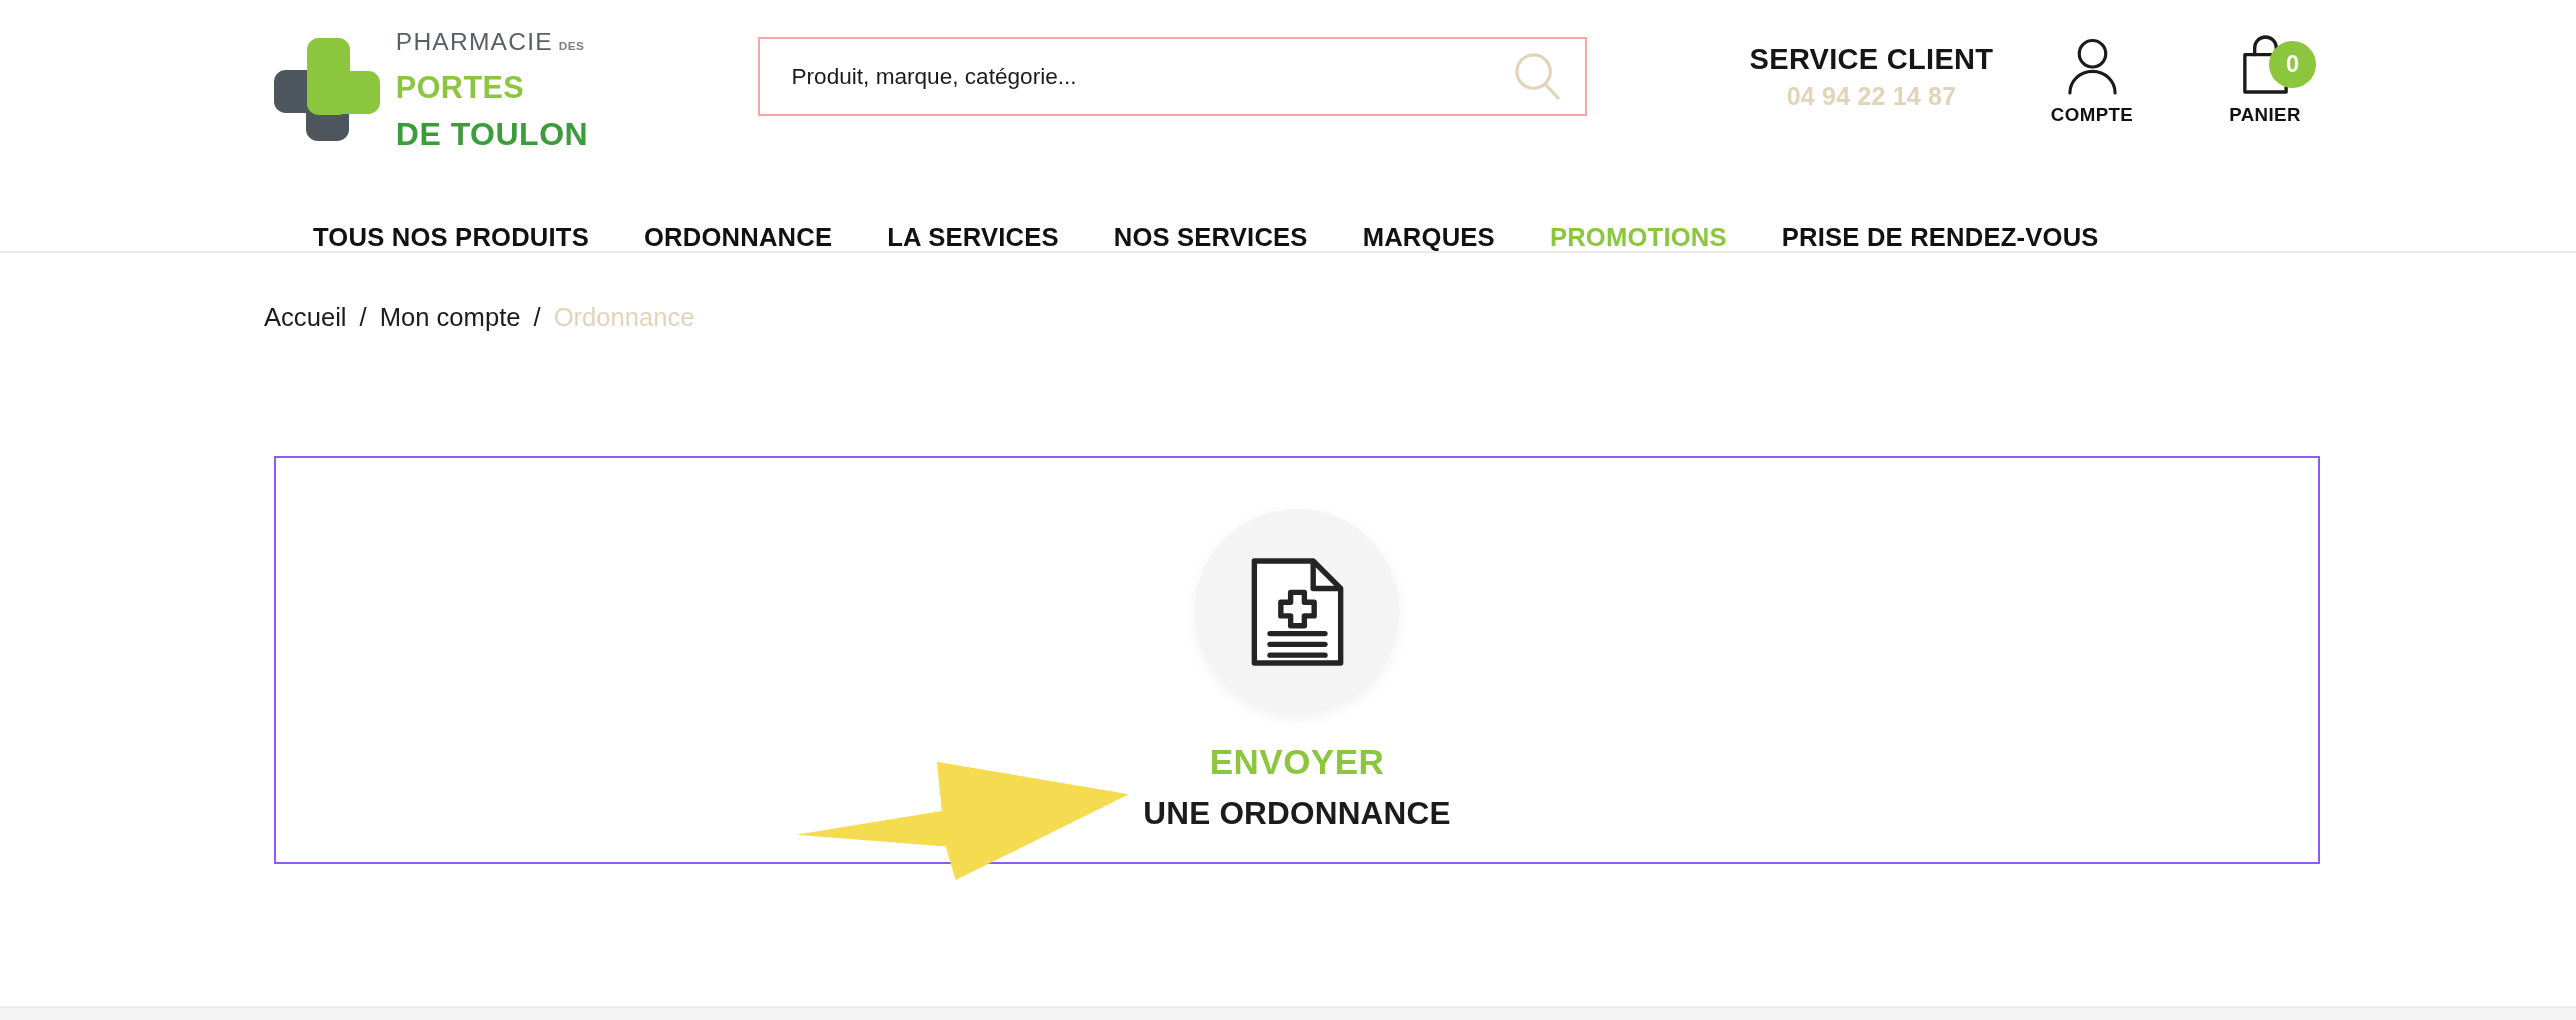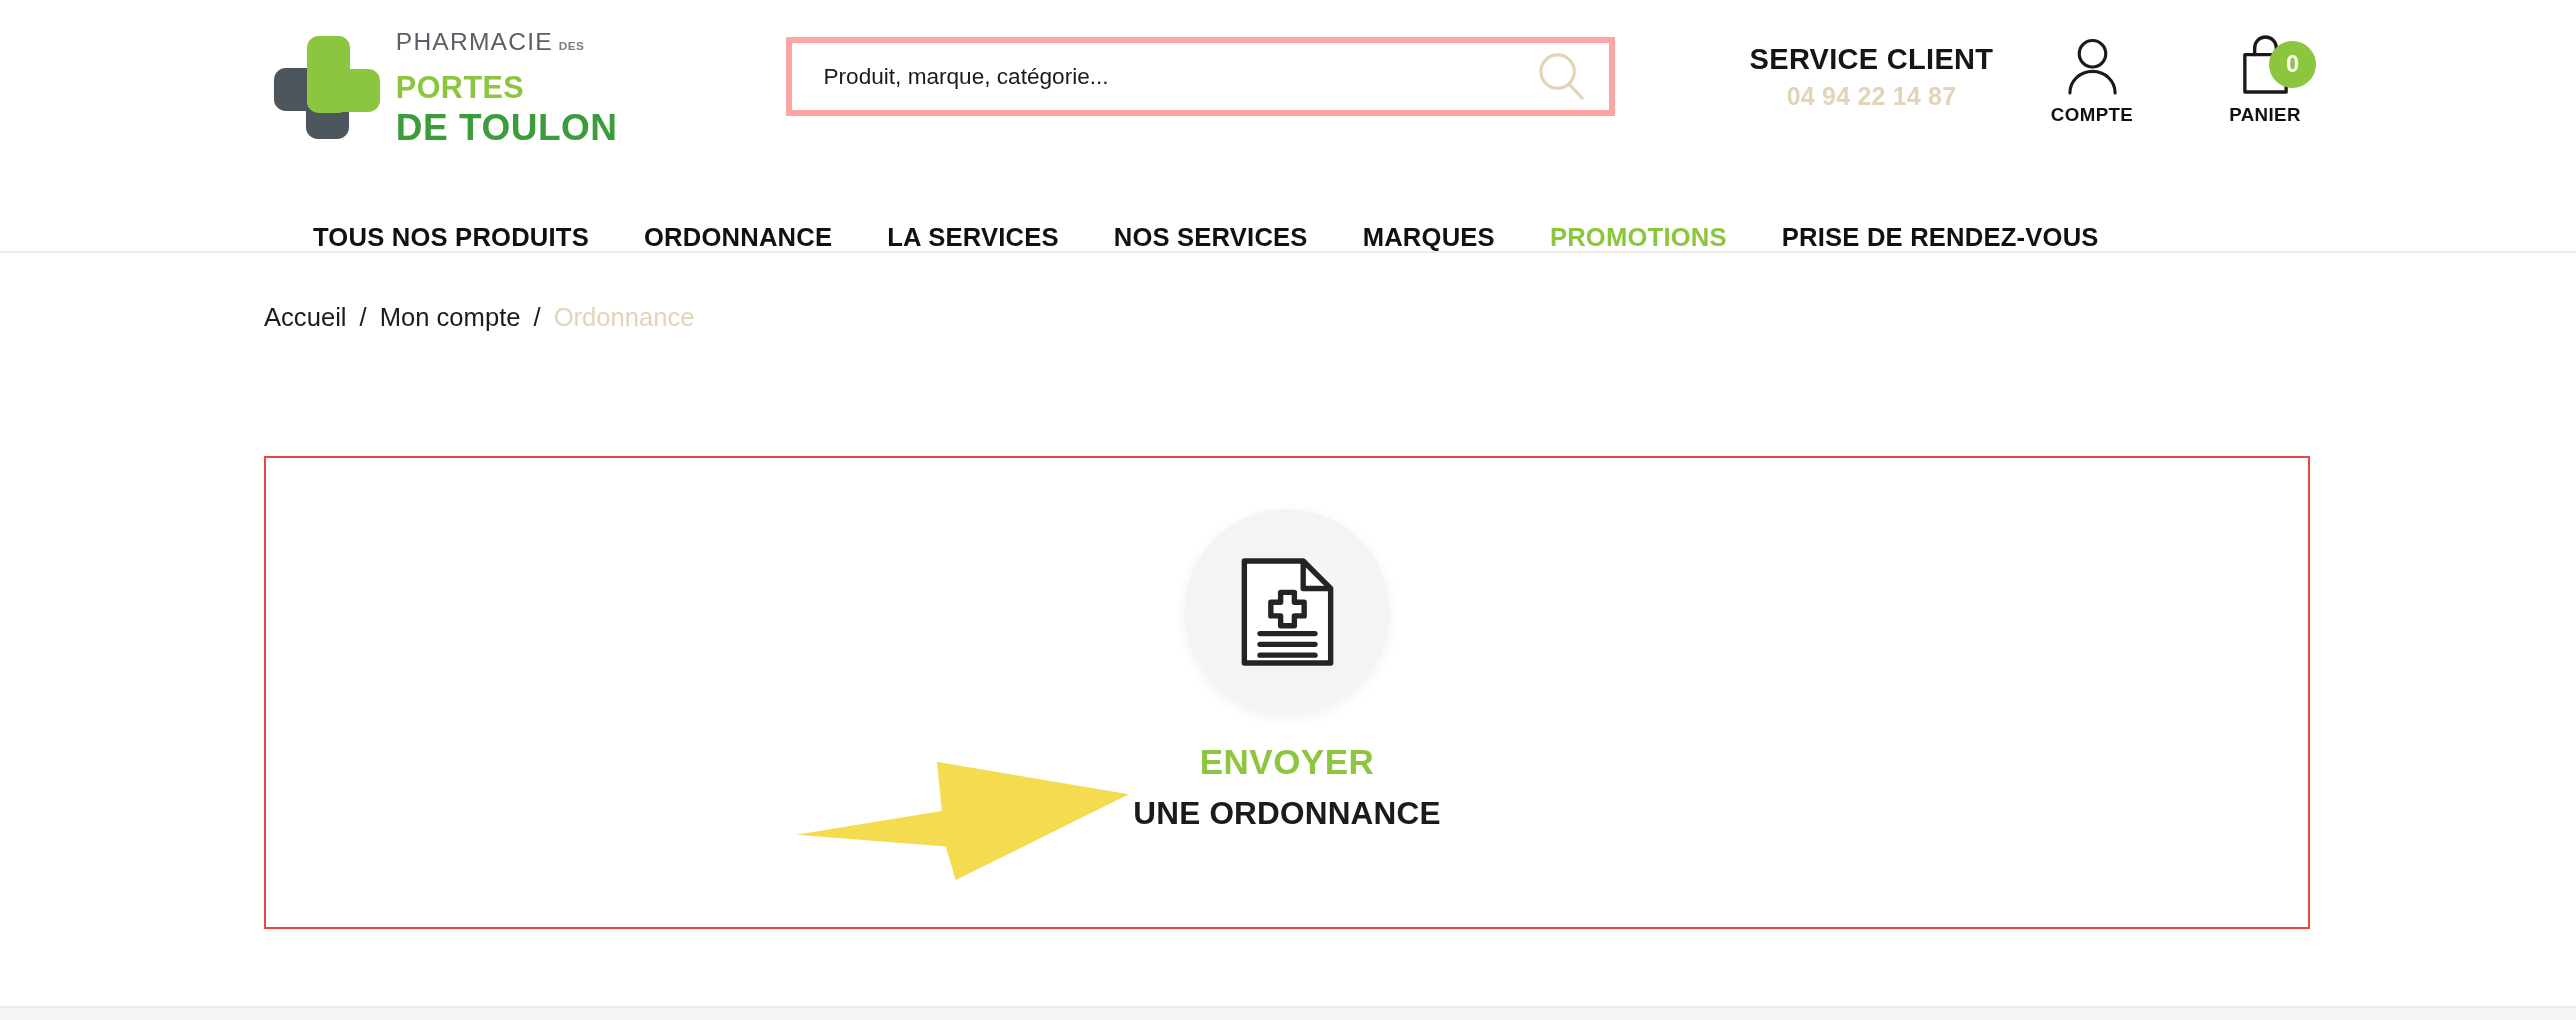--- a/index.html
+++ b/index.html
@@ -25,27 +25,27 @@
   }
   .logo-mark .green-v { left: 33px; top: 0px;  width: 43px; height: 77px; background:#8CC63F; border-radius:11.8px; }
   .logo-mark .green-h { left: 33px; top: 33px; width: 73px; height: 43px; background:#8CC63F; border-radius:11.8px; }
   .logo-mark .gray-h  { left: 0px;  top: 31.5px; width: 61px; height: 43px; background:#4D565C; border-radius:11.8px; }
   .logo-mark .gray-v  { left: 31.5px; top: 57px; width: 43px; height: 46px; background:#4D565C; border-radius:11.8px; }
 
   .logo-text { line-height: 1; }
   .logo-l1 { font-size: 24.6px; letter-spacing: 1.2px; color:#5A6065; font-weight:400; display:flex; align-items:baseline; }
   .logo-l1 .des { font-size: 11.8px; font-weight:700; margin-left: 5.9px; color:#7A8085; letter-spacing:0.5px;}
   .logo-l2 { font-size: 30.5px; font-weight: 800; color:#8CC63F; letter-spacing: 0.5px; margin-top:18px;}
-  .logo-l3 { font-size: 37px; font-weight: 800; color:#3C9C3C; letter-spacing: 0.5px; margin-top:6px;}
+  .logo-l3 { font-size: 32px; font-weight: 800; color:#3C9C3C; letter-spacing: 0.5px; margin-top:15px;}
 
   
   .search-wrap {
-    position: absolute; left: 786px; top: 37px;
+    position: absolute; left: 758px; top: 37px;
     width: 829px; height: 79px;
-    border: 6px solid #fca5a5; background:#fff;
+    border: 2px solid #fca5a5; background:#fff;
     display: flex; align-items: center;
   }
   .search-input {
     flex: 1; border: none; outline: none; background: transparent;
     font-family: "Liberation Sans", sans-serif;
     font-size: 22.6px; color:#1b1b1b; padding-left: 31.5px;
   }
   .search-input::placeholder { color:#1b1b1b; opacity:1; }
   .search-btn {
     width: 95px; height: 77px; border:none; background:transparent;
@@ -85,23 +85,23 @@
   .breadcrumb {
     position:absolute; left:264px; top:303px;
     font-size:25.6px; color:#1c1c1c;
   }
   .breadcrumb a { color:#1c1c1c; text-decoration:none; cursor:pointer; }
   .breadcrumb .sep { color:#1c1c1c; margin:0 5.9px; }
   .breadcrumb .current { color:#E1D4B8; }
 
   
   .card {
-    position:absolute; left:264px; top:456px;
-    width: 2046px; height: 473px;
-    border: 2px solid #ef4444; background:#fff;
+    position:absolute; left:274px; top:456px;
+    width: 2046px; height: 408px;
+    border: 2px solid #8b5cf6; background:#fff;
   }
   .card-inner {
     position:absolute; left:0; top:0; width:100%; height:100%;
   }
   .send-block {
     position:absolute; left:50%; top:51px; transform: translateX(-50%);
     display:flex; flex-direction:column; align-items:center; cursor:pointer;
     width: 453px;
   }
   .doc-circle {

